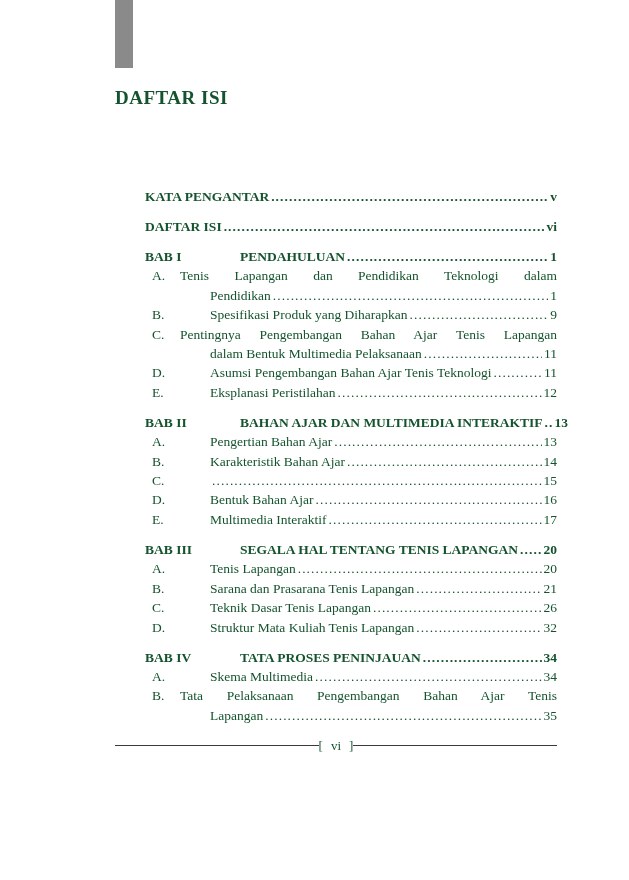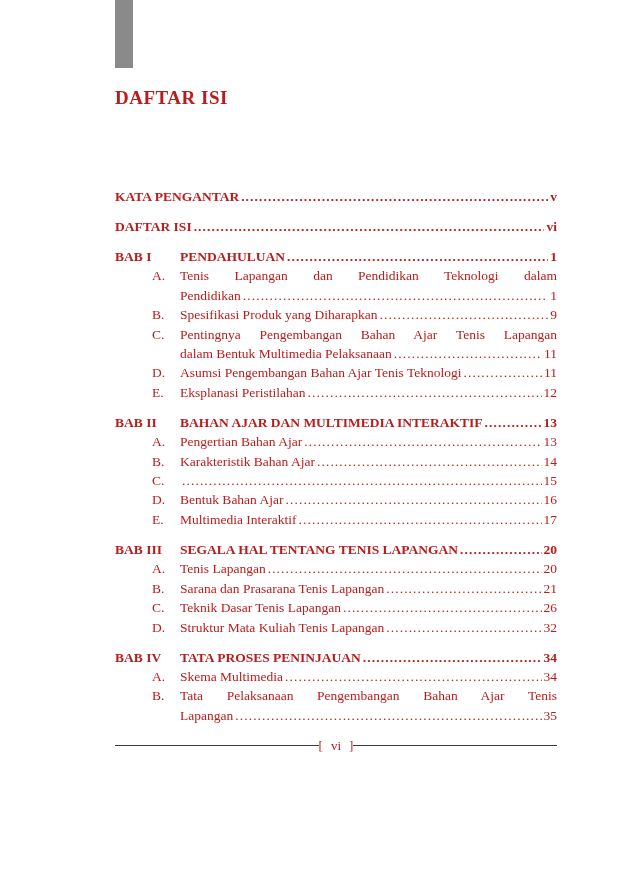--- a/index.html
+++ b/index.html
@@ -27,23 +27,23 @@
   }
   .toc {
     position: absolute;
     left: 115px; top: 187px;
     width: 442px;
     font-size: 13.5px;
     line-height: 19.4px;
   }
   .toc-row.top-row { display: flex; align-items: baseline; font-weight: 700; }
   .toc-row.top-row:not(:first-child) { margin-top: 10.6px; }
-  .chapter-label { width: 65px; flex: 0 0 65px; }
+  .chapter-label { width: 65px; flex: 0 0 65px; margin-left: 30px; }
   .top-body { flex: 1; min-width: 0; }
-  .dotline { display: flex; align-items: flex-start; }
+  .dotline { display: flex; align-items: flex-start; margin-left: 30px; }
   .dl-text { white-space: nowrap; }
   .dots { flex: 1; min-width: 8px; overflow: hidden; white-space: nowrap; margin: 0 2px; }
   .dots::after {
     content: "..........................................................................................................................................................";
     letter-spacing: 1.1px;
   }
   .dl-page { white-space: nowrap; }
   .sub-row { display: flex; margin-left: 37px; }
   .sub-letter { width: 28px; flex: 0 0 28px; }
   .sub-body { flex: 1; min-width: 0; }
@@ -56,21 +56,21 @@
     align-items: center;
     font-size: 13px;
   }
   .rule { flex: 1; border-top: 1.2px solid #3a3a3a; }
   .footer-text { display: inline-flex; align-items: baseline; padding: 0; line-height: 17px; }
   .footer-num { margin: 0 8px; }
 </style>
 </head>
 <body>
 
-<div class="page" style="color: #b91c1c;">
+<div class="page" style="color: #14532d;">
   <div class="accent-bar" style="background: rgb(138, 138, 138);"></div>
   <h1 class="title">DAFTAR ISI</h1>
   <div class="toc">
       <div class="toc-row top-row">
         <span class="top-body">
           <span class="dotline">
             <span class="dl-text">KATA PENGANTAR</span>
             <span class="dots"></span>
             <span class="dl-page">v</span>
           </span>

